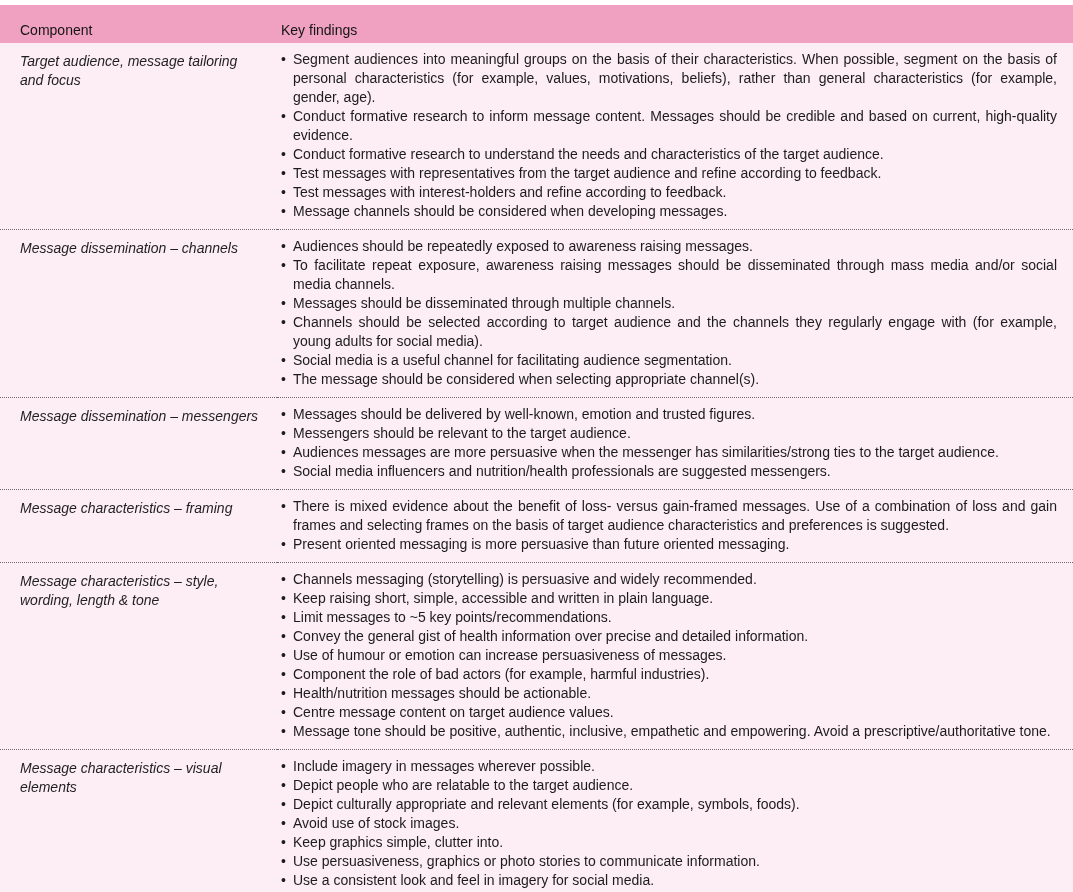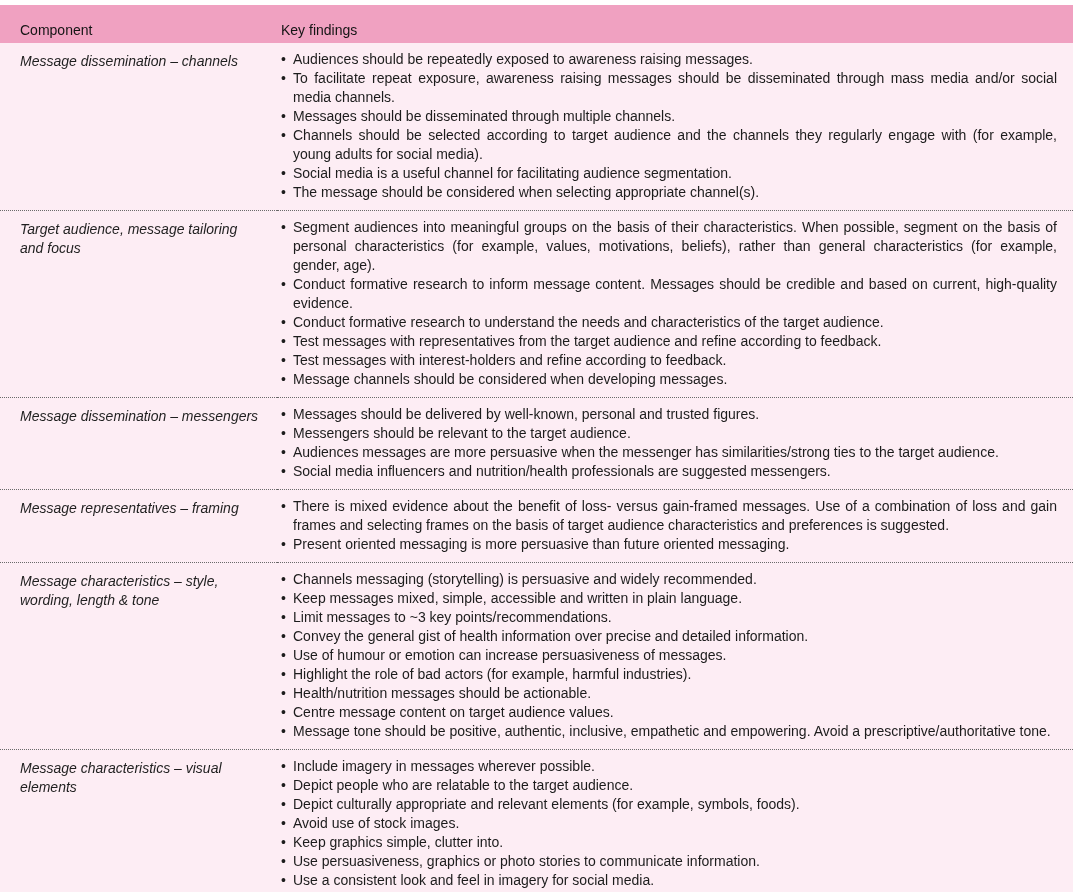--- a/index.html
+++ b/index.html
@@ -84,75 +84,75 @@
 <div class="table-wrap">
   <table>
     <thead>
       <tr>
         <th class="col-component">Component</th>
         <th class="col-findings">Key findings</th>
       </tr>
     </thead>
     <tbody id="table-body">
         <tr>
+          <td class="component-cell">Target audience, message tailoring and focus</td>
+          <td class="findings-cell">
+            <ul class="findings-list">
+              <li>Segment audiences into meaningful groups on the basis of their characteristics. When possible, segment on the basis of personal characteristics (for example, values, motivations, beliefs), rather than general characteristics (for example, gender, age).</li>
+              <li>Conduct formative research to inform message content. Messages should be credible and based on current, high-quality evidence.</li>
+              <li>Conduct formative research to understand the needs and characteristics of the target audience.</li>
+              <li>Test messages with representatives from the target audience and refine according to feedback.</li>
+              <li>Test messages with interest-holders and refine according to feedback.</li>
+              <li>Message channels should be considered when developing messages.</li>
+            </ul>
+          </td>
+        </tr>
+        <tr>
           <td class="component-cell">Message dissemination – channels</td>
           <td class="findings-cell">
             <ul class="findings-list">
               <li>Audiences should be repeatedly exposed to awareness raising messages.</li>
               <li>To facilitate repeat exposure, awareness raising messages should be disseminated through mass media and/or social media channels.</li>
               <li>Messages should be disseminated through multiple channels.</li>
               <li>Channels should be selected according to target audience and the channels they regularly engage with (for example, young adults for social media).</li>
               <li>Social media is a useful channel for facilitating audience segmentation.</li>
               <li>The message should be considered when selecting appropriate channel(s).</li>
             </ul>
           </td>
         </tr>
         <tr>
-          <td class="component-cell">Target audience, message tailoring and focus</td>
-          <td class="findings-cell">
-            <ul class="findings-list">
-              <li>Segment audiences into meaningful groups on the basis of their characteristics. When possible, segment on the basis of personal characteristics (for example, values, motivations, beliefs), rather than general characteristics (for example, gender, age).</li>
-              <li>Conduct formative research to inform message content. Messages should be credible and based on current, high-quality evidence.</li>
-              <li>Conduct formative research to understand the needs and characteristics of the target audience.</li>
-              <li>Test messages with representatives from the target audience and refine according to feedback.</li>
-              <li>Test messages with interest-holders and refine according to feedback.</li>
-              <li>Message channels should be considered when developing messages.</li>
-            </ul>
-          </td>
-        </tr>
-        <tr>
           <td class="component-cell">Message dissemination – messengers</td>
           <td class="findings-cell">
             <ul class="findings-list">
-              <li>Messages should be delivered by well-known, personal and trusted figures.</li>
+              <li>Messages should be delivered by well-known, emotion and trusted figures.</li>
               <li>Messengers should be relevant to the target audience.</li>
               <li>Audiences messages are more persuasive when the messenger has similarities/strong ties to the target audience.</li>
               <li>Social media influencers and nutrition/health professionals are suggested messengers.</li>
             </ul>
           </td>
         </tr>
         <tr>
-          <td class="component-cell">Message representatives – framing</td>
+          <td class="component-cell">Message characteristics – framing</td>
           <td class="findings-cell">
             <ul class="findings-list">
               <li>There is mixed evidence about the benefit of loss- versus gain-framed messages. Use of a combination of loss and gain frames and selecting frames on the basis of target audience characteristics and preferences is suggested.</li>
               <li>Present oriented messaging is more persuasive than future oriented messaging.</li>
             </ul>
           </td>
         </tr>
         <tr>
           <td class="component-cell">Message characteristics – style, wording, length &amp; tone</td>
           <td class="findings-cell">
             <ul class="findings-list">
               <li>Channels messaging (storytelling) is persuasive and widely recommended.</li>
-              <li>Keep messages mixed, simple, accessible and written in plain language.</li>
-              <li>Limit messages to ~3 key points/recommendations.</li>
+              <li>Keep raising short, simple, accessible and written in plain language.</li>
+              <li>Limit messages to ~5 key points/recommendations.</li>
               <li>Convey the general gist of health information over precise and detailed information.</li>
               <li>Use of humour or emotion can increase persuasiveness of messages.</li>
-              <li>Highlight the role of bad actors (for example, harmful industries).</li>
+              <li>Component the role of bad actors (for example, harmful industries).</li>
               <li>Health/nutrition messages should be actionable.</li>
               <li>Centre message content on target audience values.</li>
               <li>Message tone should be positive, authentic, inclusive, empathetic and empowering. Avoid a prescriptive/authoritative tone.</li>
             </ul>
           </td>
         </tr>
         <tr>
           <td class="component-cell">Message characteristics – visual elements</td>
           <td class="findings-cell">
             <ul class="findings-list">

